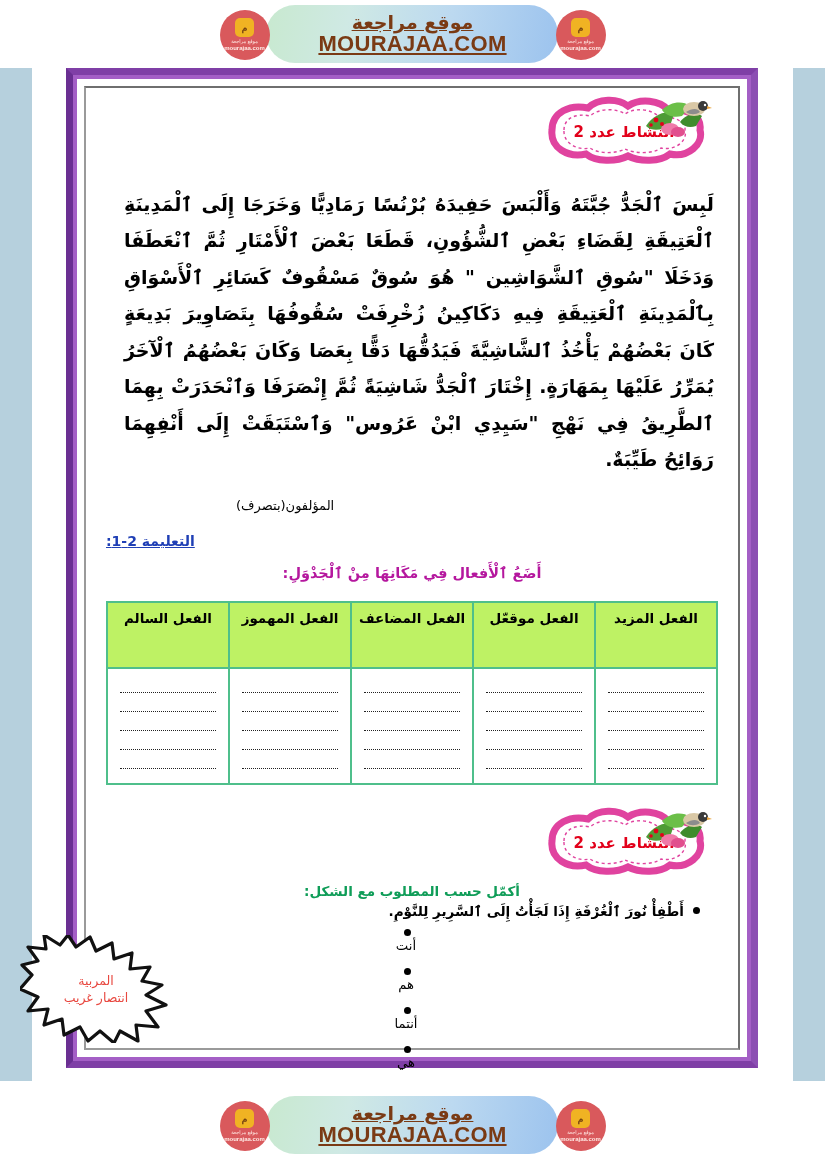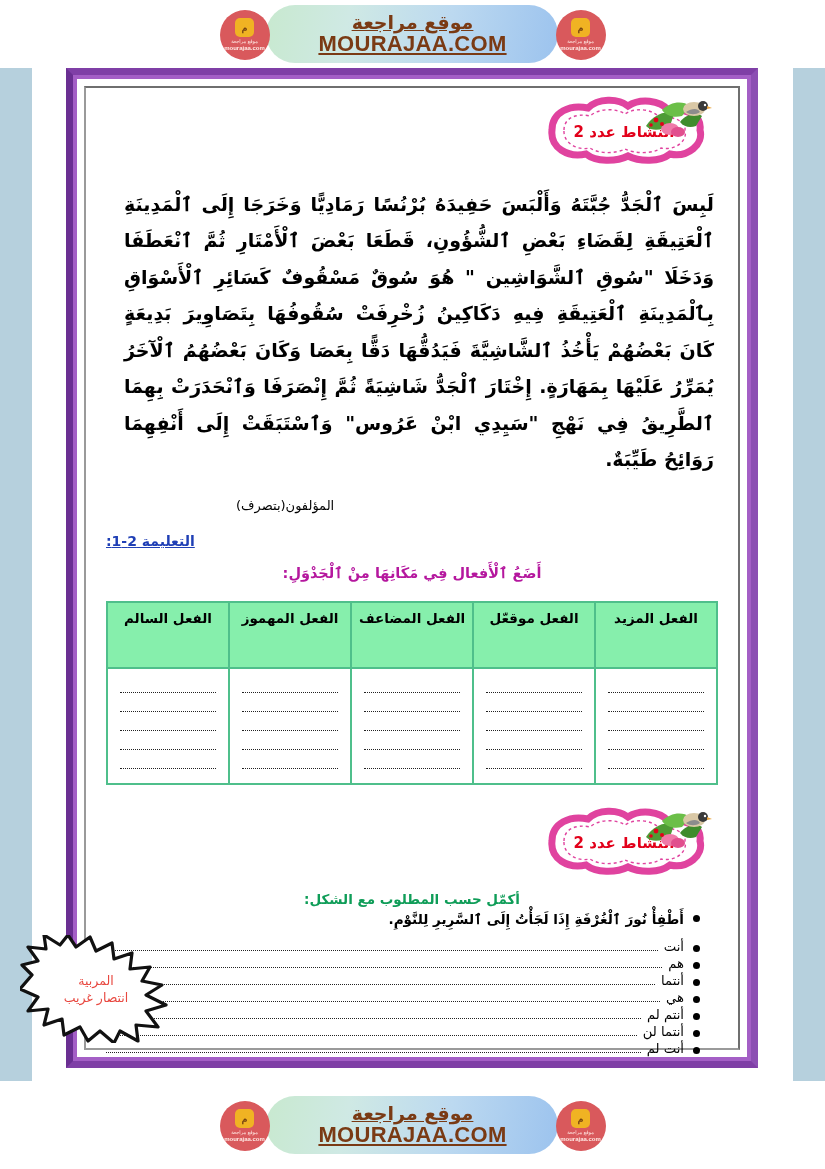--- a/index.html
+++ b/index.html
@@ -213,42 +213,42 @@
   }
   .heading-magenta {
     margin-top: 16px;
     text-align: center;
     color: #b5179e;
     font-size: 14.5px;
     font-weight: bold;
     direction: rtl;
   }
   .heading-green {
-    margin-top: 16px;
+    margin-top: 8px;
     text-align: center;
     color: #0f9d58;
     font-size: 13.5px;
     font-weight: bold;
     direction: rtl;
   }
 
   
   .verb-table {
     margin: 20px auto 0 auto;
     width: 612px;
     border-collapse: collapse;
     table-layout: fixed;
   }
   .verb-table th, .verb-table td {
     border: 2px solid #4fbf8b;
     text-align: center;
     vertical-align: top;
   }
   .verb-table th {
-    background: #86efac;
+    background: #bef264;
     color: #000;
     font-size: 13.5px;
     font-weight: bold;
     height: 52px;
     padding: 6px 4px;
     vertical-align: top;
     line-height: 1.35;
   }
   .verb-table td {
     background: #ffffff;
@@ -279,22 +279,23 @@
     width: 7px; height: 7px;
     border-radius: 50%;
     background: #000;
     margin-left: 9px;
     flex: 0 0 auto;
     transform: translateY(-2px);
   }
   .pron-list { margin: 4px 18px 0 0; direction: rtl; }
   .pron-row {
     display: flex;
-    align-items: flex-end;
+    align-items: center;
     margin-bottom: 2px;
+    flex-direction: column;
   }
   .pron-label {
     font-size: 13.2px;
     color: #000;
     white-space: nowrap;
     flex: 0 0 auto;
     margin-left: 6px;
   }
   .pron-fill {
     flex: 1 1 auto;

